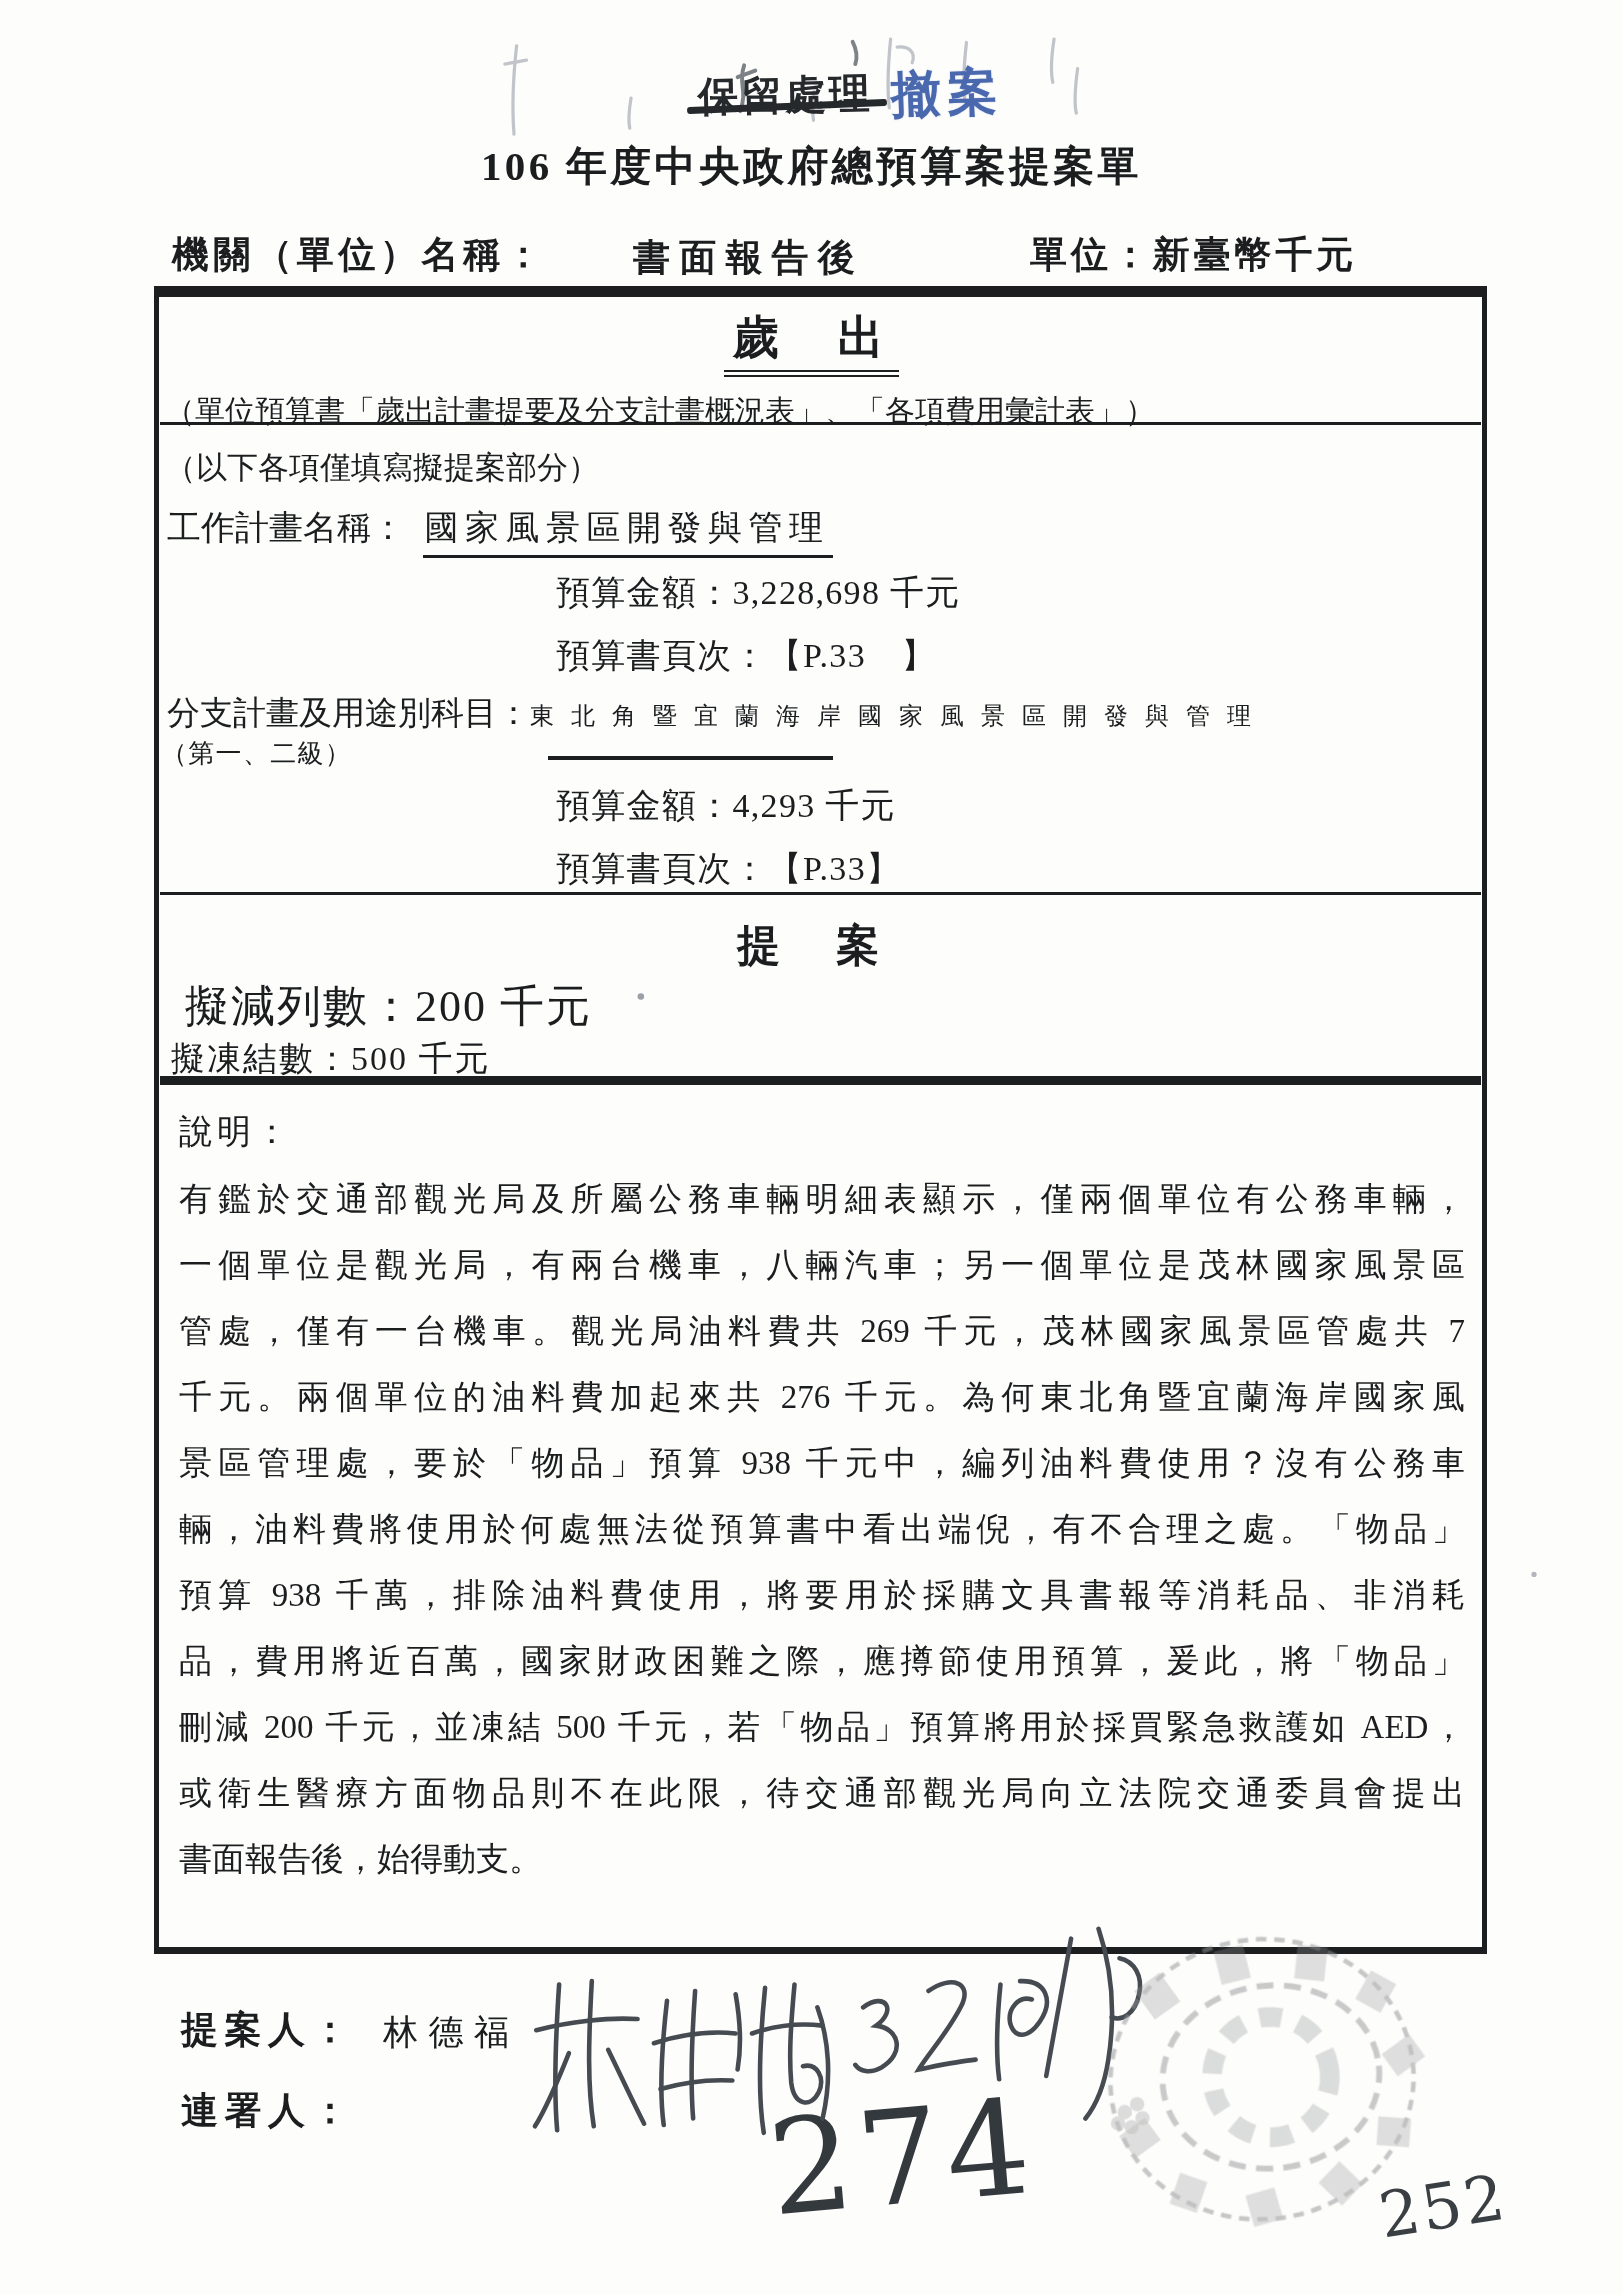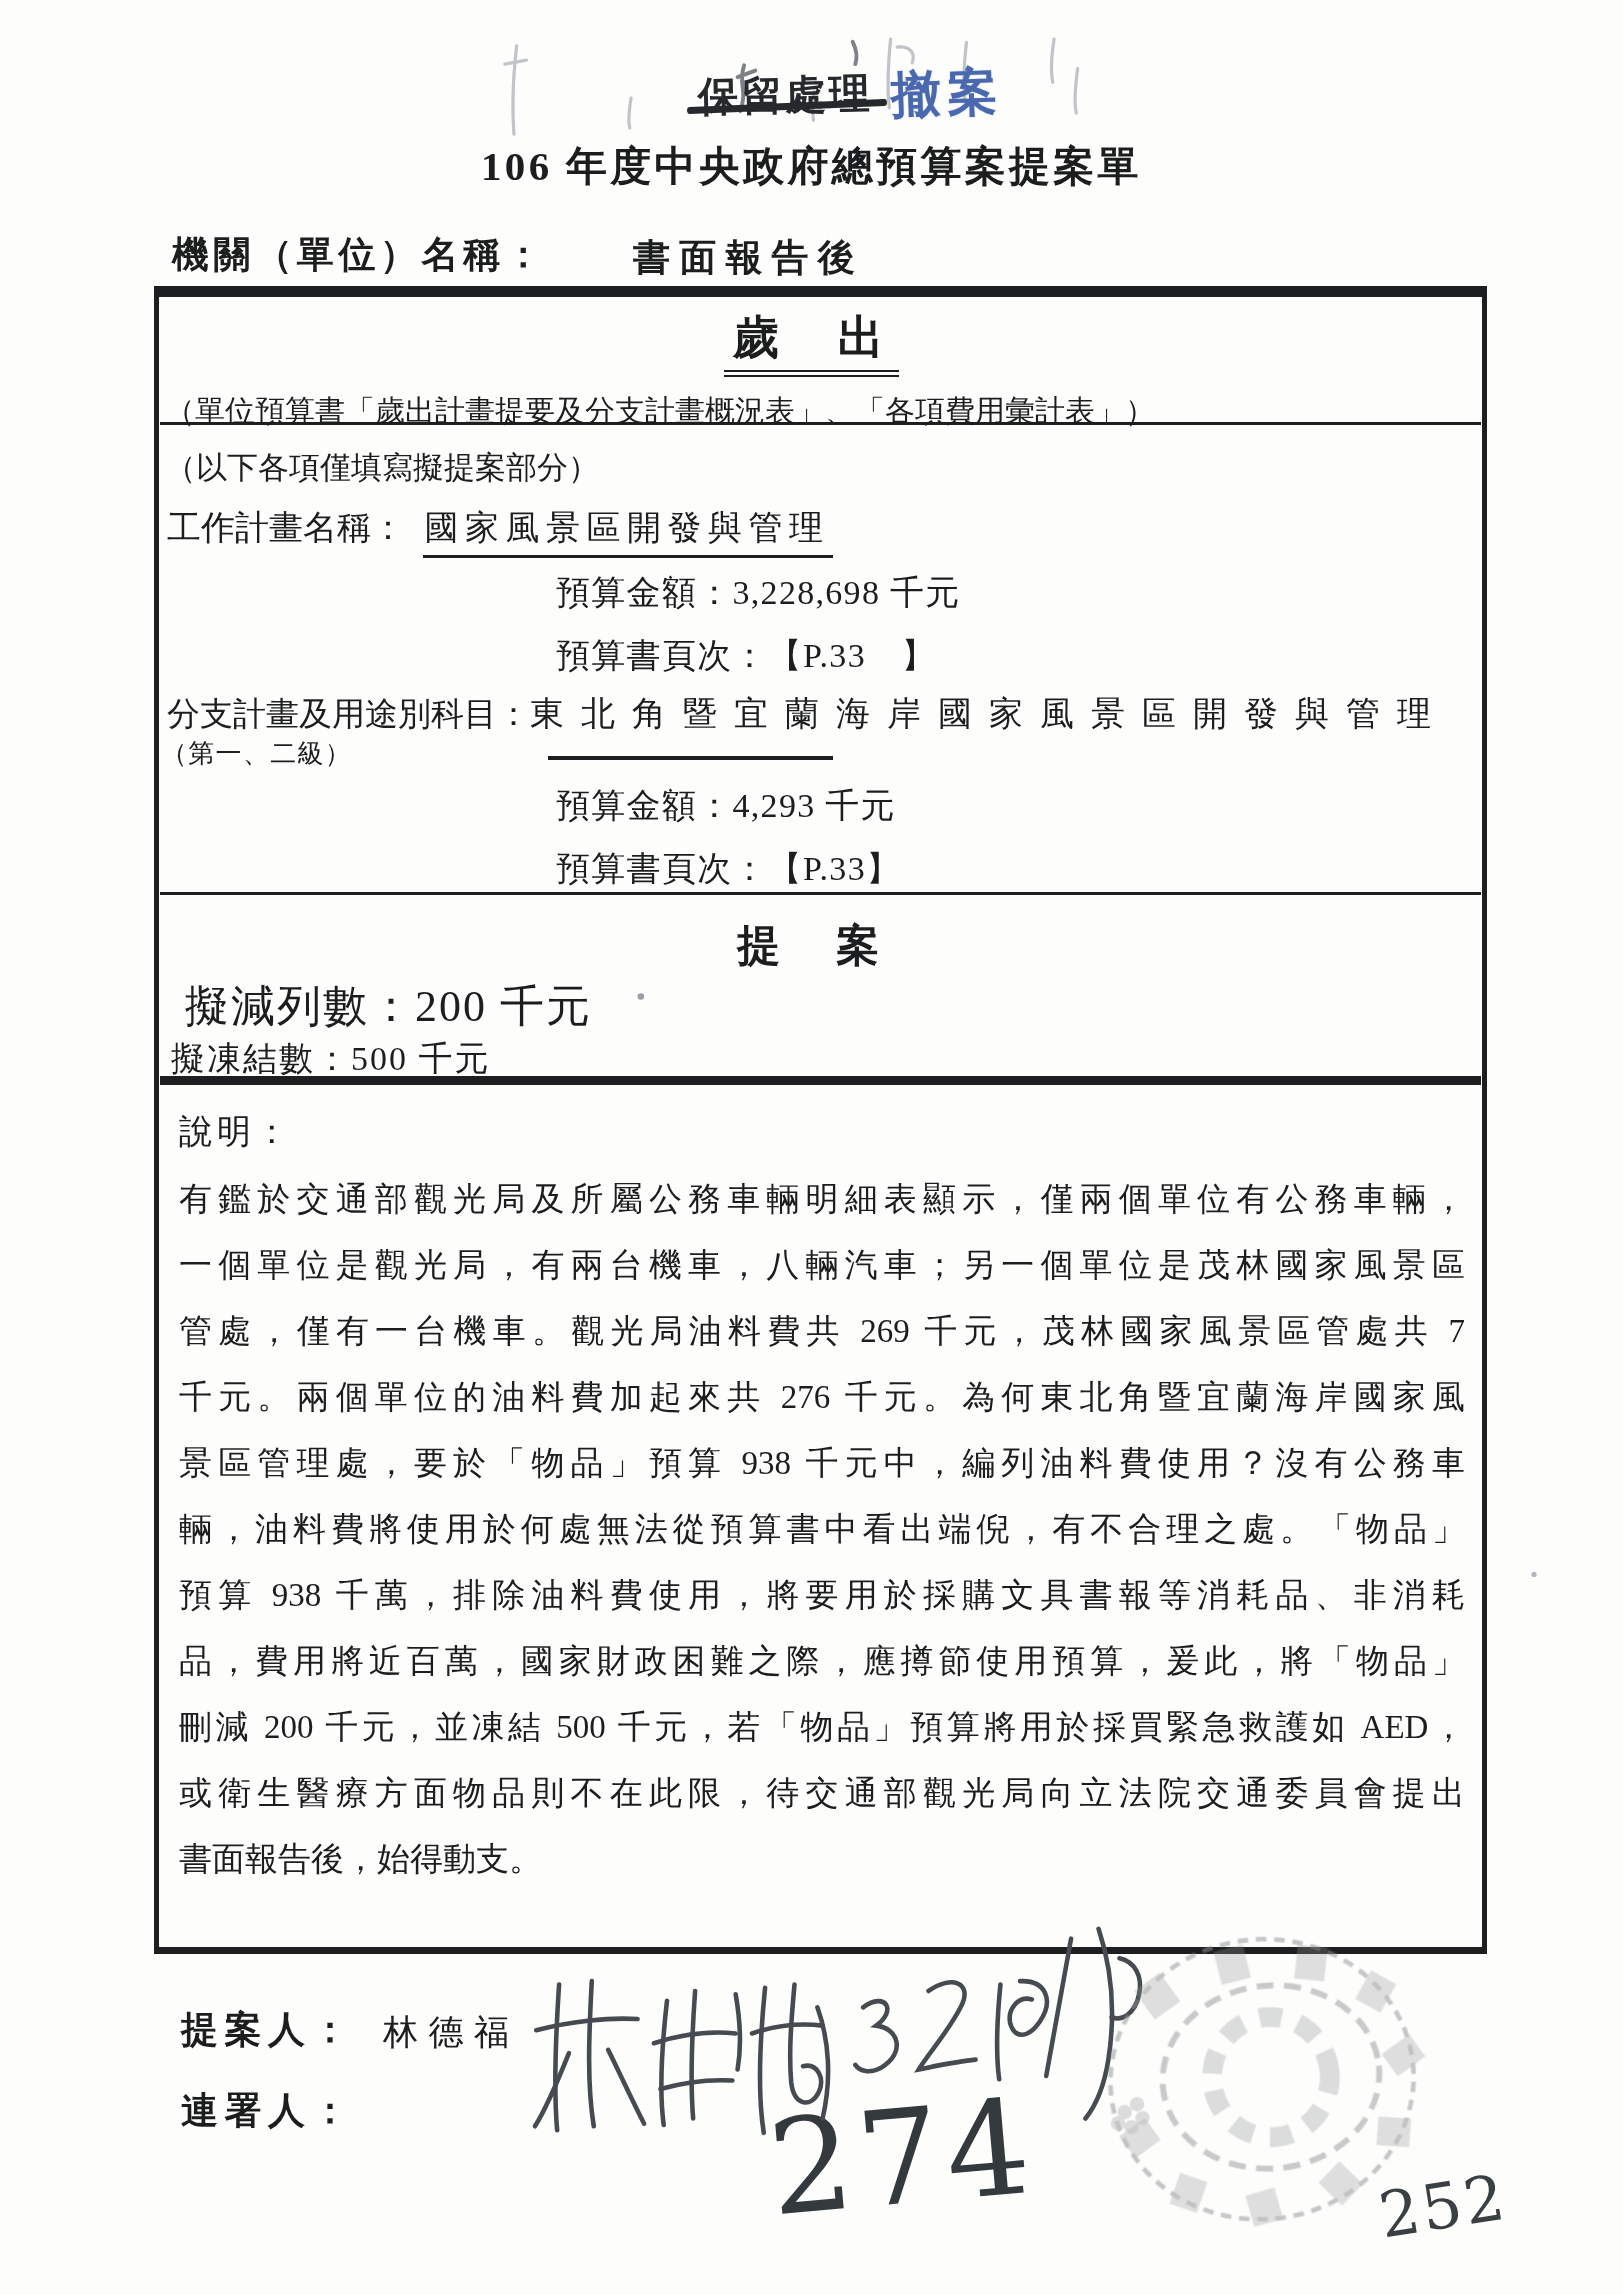--- a/index.html
+++ b/index.html
@@ -45,21 +45,21 @@
   .source-note { left:165px; top:391px; font-size:30px; }
   .fill-note   { left:165px; top:447px; font-size:31px; }
 
   .workplan { left:167px; top:505px; font-size:34px; }
   .workplan .val { margin-left:18.3px; letter-spacing:6.5px;
     border-bottom:3.3px solid #1c1e20; padding:0 3.9px 9.2px 1.3px; }
   .budget1 { left:556px; top:570px;  font-size:34px; letter-spacing:1.3px; }
   .pagerow1{ left:556px; top:633px;  font-size:34px; letter-spacing:1.3px; }
 
   .subplan { left:167px; top:691px; font-size:33px; }
-  .subplan .val { letter-spacing:17px; font-size:34px;font-family:Liberation Serif, serif; }
+  .subplan .val { letter-spacing:17px; font-size:24px;font-family:Liberation Serif, serif; }
   .level-note { left:161px; top:736px; font-size:26px; letter-spacing:1.3px; }
   .short-underline { left:548px; top:756px; width:285px; height:3.9px; background:#1c1e20; }
   .budget2 { left:556px; top:783px; font-size:34px; letter-spacing:1.3px; }
   .pagerow2{ left:556px; top:846px; font-size:34px; letter-spacing:1.3px; }
 
   .reduction { left:171px; top:977px; font-size:44px; letter-spacing:2px;margin-left:14px; }
   .freeze    { left:171px; top:1036px; font-size:34px; letter-spacing:2px; }
 
   .explain-label { left:179px; top:1109px; font-size:34px; letter-spacing:3.9px; }
   .explain { left:179px; top:1166px; width:1286px; font-size:33px; white-space:normal; }
@@ -108,20 +108,21 @@
   </svg>
 
   <div class="abs struck-note">保留處理</div>
   <div class="abs strike-line"></div>
   <div class="abs blue-note">撤案</div>
 
   <div class="abs title">106 年度中央政府總預算案提案單</div>
 
   <div class="abs agency-label">機關（單位）名稱：</div>
   <div class="abs agency-value">書面報告後</div>
+  <div class="abs unit-group"><span>單位：</span><span>新臺幣千元</span></div>
 
   <div class="abs box"></div>
   <div class="abs hr d1"></div>
   <div class="abs hr d2"></div>
   <div class="abs hr d3"></div>
 
   <div class="abs section-heading suichu"><span>歲　出</span></div>
   <div class="abs source-note">（單位預算書「歲出計畫提要及分支計畫概況表」、「各項費用彙計表」）</div>
   <div class="abs fill-note">（以下各項僅填寫擬提案部分）</div>
 

